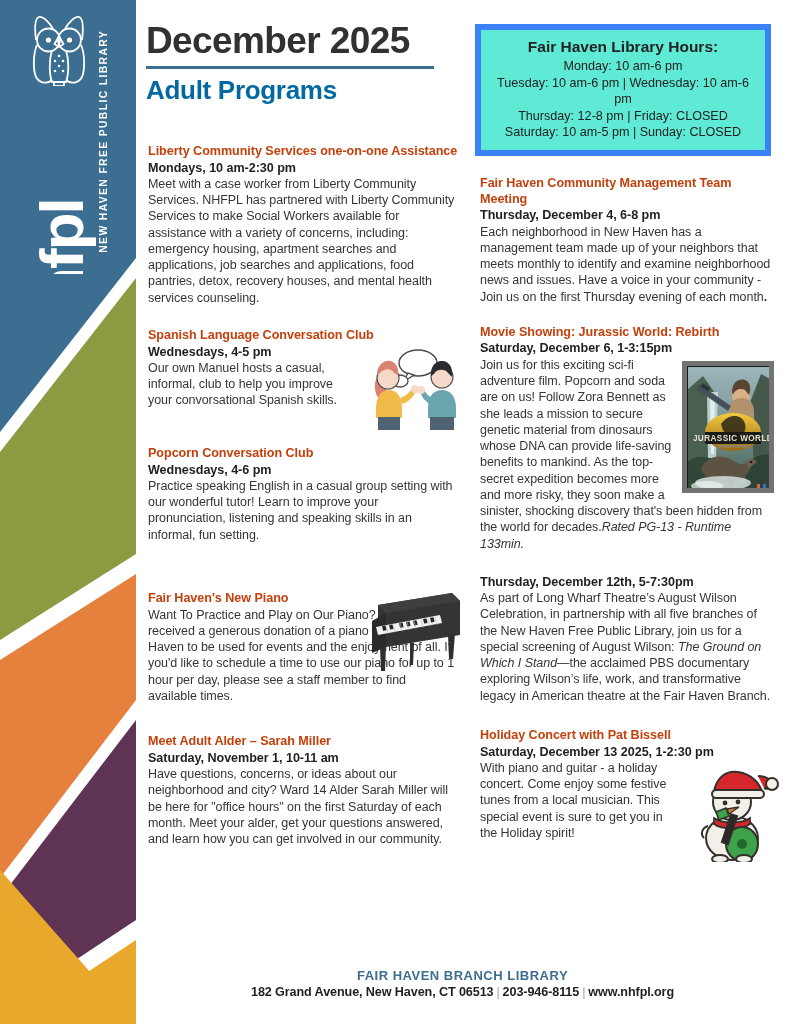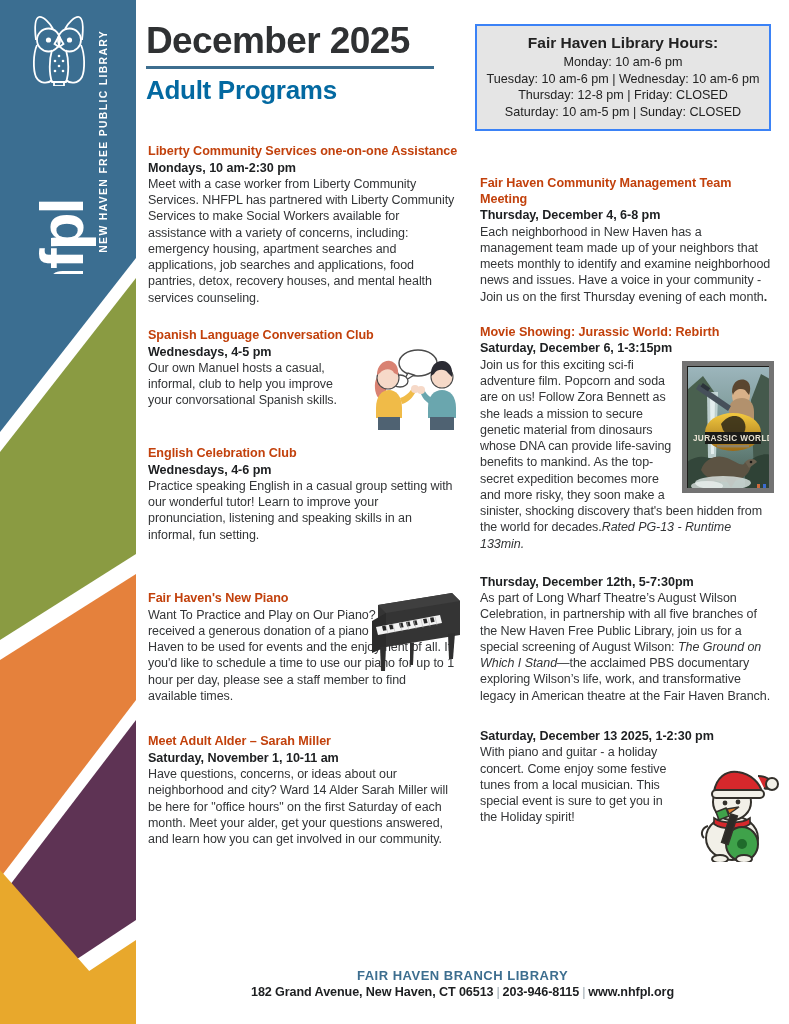--- a/index.html
+++ b/index.html
@@ -58,23 +58,23 @@
   }
   .sub-title {
     font-size: 26px; font-weight: 700; color: #0369a1;
     letter-spacing: -0.3px; line-height: 1.05;
   }
 
   
   .hours-box {
     position: absolute; left: 475px; top: 24px;
     width: 296px; padding: 8px 6px 9px 6px;
-    border: 2px solid #3b82f6;
+    border: 6px solid #3b82f6;
     text-align: center;
-    background: #e5e5e5;
+    background: #5eead4;
   }
   .hours-title {
     font-size: 15.5px; font-weight: 700; color: #222; margin-bottom: 2px;
   }
   .hours-line { font-size: 12.6px; color: #222; line-height: 1.32; }
   .hours-closed {
     font-size: 12.8px; font-weight: 700; color: #cf2027;
     margin-top: 2px; letter-spacing: -0.1px;
   }
 
@@ -217,21 +217,21 @@
         <path d="M70 52 C66 50 63 46 62 43 L58 45 C60 52 64 56 68 58 Z" fill="#6aa6ae"></path>
         <circle cx="59" cy="44" r="4" fill="#f6d9c8"></circle>
         <rect x="68" y="71" width="24" height="13" fill="#4f6272"></rect>
       </svg>
       <div class="entry-title">Spanish Language Conversation Club</div>
       <div class="entry-date">Wednesdays, 4-5 pm</div>
       <div class="entry-body" style="width:208px;">Our own Manuel hosts a casual, informal, club to help you improve your convorsational Spanish skills.</div>
     </div>
 
     <div class="entry" style="margin-top:22px;">
-      <div class="entry-title">English Celebration Club</div>
+      <div class="entry-title">Popcorn Conversation Club</div>
       <div class="entry-date">Wednesdays, 4-6 pm</div>
       <div class="entry-body">Practice speaking English in a casual group setting with our wonderful tutor! Learn to improve your pronunciation, listening and speaking skills in an informal, fun setting.</div>
     </div>
 
     <div class="entry" style="margin-top:48px;">
       <svg class="ill ill-piano" viewBox="0 0 108 88">
 
         <path d="M22 18 L96 6 L104 14 L104 48 L30 60 L22 52 Z" fill="#343434"></path>
         <path d="M22 18 L96 6 L104 14 L30 26 Z" fill="#3f3f3f"></path>
 
@@ -368,20 +368,21 @@
         <ellipse cx="52" cy="78" rx="16" ry="17" fill="#3fa24a" stroke="#33302b" stroke-width="2"></ellipse>
         <ellipse cx="52" cy="78" rx="5" ry="5" fill="#1f6b2b"></ellipse>
         <rect x="36" y="48" width="7" height="30" transform="rotate(18 39 63)" fill="#2c2a26" stroke="#33302b" stroke-width="1.4"></rect>
         <path d="M26 46 L36 42 L39 50 L29 54 Z" fill="#3fa24a" stroke="#33302b" stroke-width="1.6"></path>
 
         <path d="M18 60 C12 62 10 68 14 72" fill="none" stroke="#33302b" stroke-width="2"></path>
 
         <ellipse cx="30" cy="93" rx="8" ry="4" fill="#f2f0e8" stroke="#33302b" stroke-width="2"></ellipse>
         <ellipse cx="54" cy="93" rx="8" ry="4" fill="#f2f0e8" stroke="#33302b" stroke-width="2"></ellipse>
       </svg>
+      <div class="entry-title">Holiday Concert with Pat Bissell</div>
       <div class="entry-date">Saturday, December 13 2025, 1-2:30 pm</div>
       <div class="entry-body" style="width:196px;">With piano and guitar - a holiday concert. Come enjoy some festive tunes from a local musician. This special event is sure to get you in the Holiday spirit!</div>
     </div>
   </div>
 
   <div class="footer">
     <div class="footer-title">FAIR HAVEN BRANCH LIBRARY</div>
     <div class="footer-addr">
       <span>182 Grand Avenue, New Haven, CT 06513</span><span class="footer-sep">|</span><span>203-946-8115</span><span class="footer-sep">|</span><span>www.nhfpl.org</span>
     </div>

